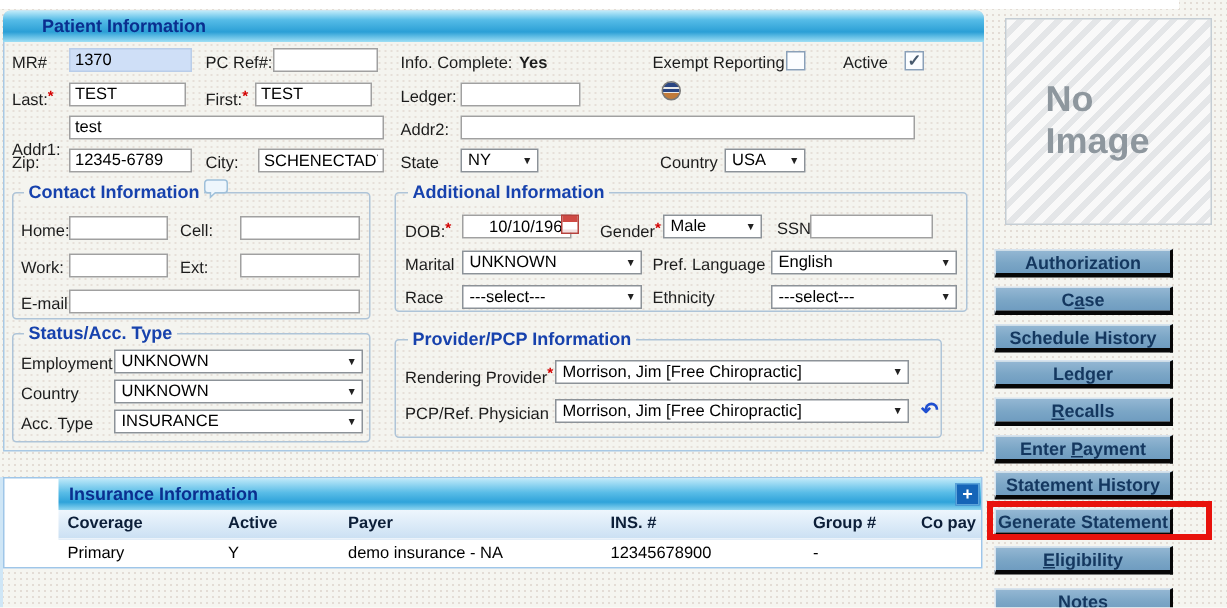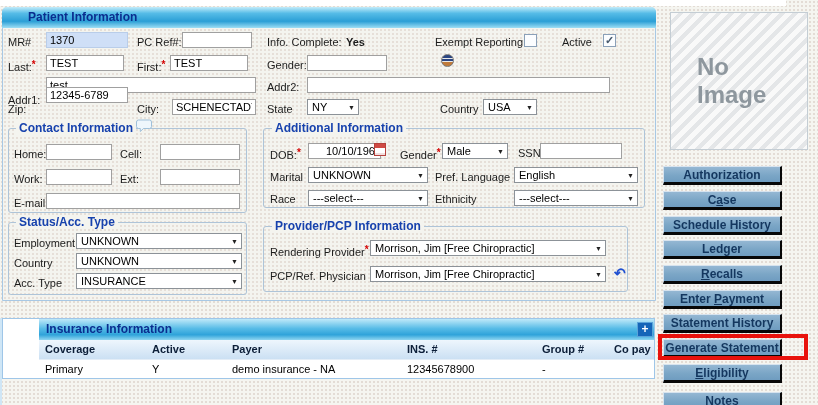--- a/index.html
+++ b/index.html
@@ -98,31 +98,31 @@
   <span class="lbl b" style="left:346px;top:36px">Yes</span>
   <span class="lbl" style="left:435px;top:36px">Exempt Reporting</span>
   <span class="chk" style="left:524px;top:34px"></span>
   <span class="lbl" style="left:562px;top:36px">Active</span>
   <span class="chk checked" style="left:603px;top:34px"></span>
 
   <span class="lbl" style="left:8px;top:59px"><span>Last:</span><span class="req">*</span></span>
   <input class="inp" style="left: 46px; top: 55px; width: 78px;" value="TEST">
   <span class="lbl" style="left:137px;top:59px"><span>First:</span><span class="req">*</span></span>
   <input class="inp" style="left: 170px; top: 55px; width: 78px;" value="TEST">
-  <span class="lbl" style="left:267px;top:59px">Gender:</span>
+  <span class="lbl" style="left:267px;top:59px">Ledger:</span>
   <input class="inp" style="left: 307px; top: 55px; width: 80px;" value="">
   <span class="flag" style="left:441px;top:54px"></span>
 
   <span class="lbl" style="left:8px;top:94px">Addr1:</span>
   <input class="inp" style="left: 46px; top: 77px; width: 210px;" value="test">
   <span class="lbl" style="left:267px;top:81px">Addr2:</span>
   <input class="inp" style="left: 307px; top: 77px; width: 303px;" value="">
 
   <span class="lbl" style="left:8px;top:103px">Zip:</span>
-  <input class="inp" style="left: 46px; top: 87px; width: 82px;" value="12345-6789">
+  <input class="inp" style="left: 46px; top: 99px; width: 82px;" value="12345-6789">
   <span class="lbl" style="left:137px;top:103px">City:</span>
   <input class="inp" style="left: 172px; top: 99px; width: 84px;" value="SCHENECTADY">
   <span class="lbl" style="left:267px;top:103px">State</span>
   <div class="dd" style="left:307px;top:99px;width:52px"><span>NY</span><span></span></div>
   <span class="lbl" style="left:440px;top:103px">Country</span>
   <div class="dd" style="left:483px;top:99px;width:54px"><span>USA</span><span></span></div>
 
   <div class="fs" style="left:8px;top:128px;width:239px;height:85px"></div>
   <span class="leg" style="left:16px;top:121px">Contact Information</span>
   <span class="bubble" style="left:136px;top:119px"><svg width="17" height="14" viewBox="0 0 17 14">

